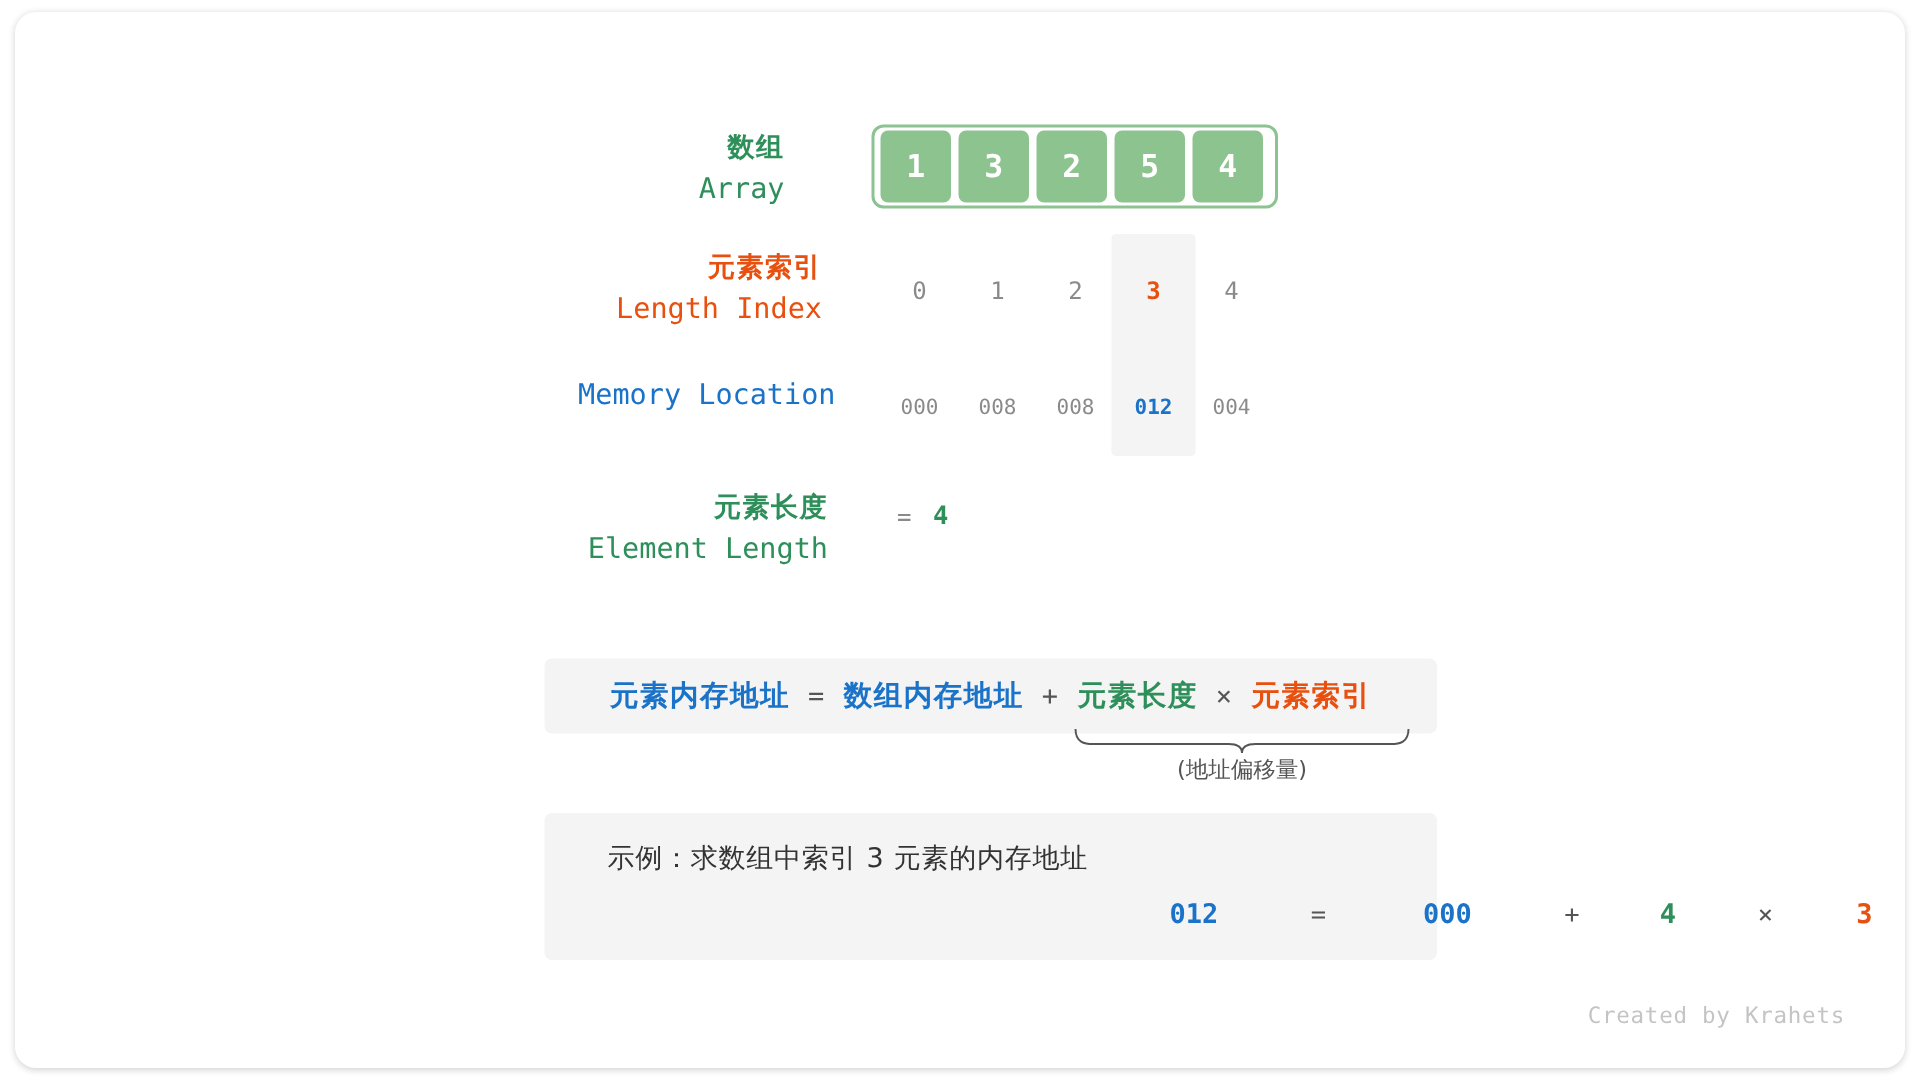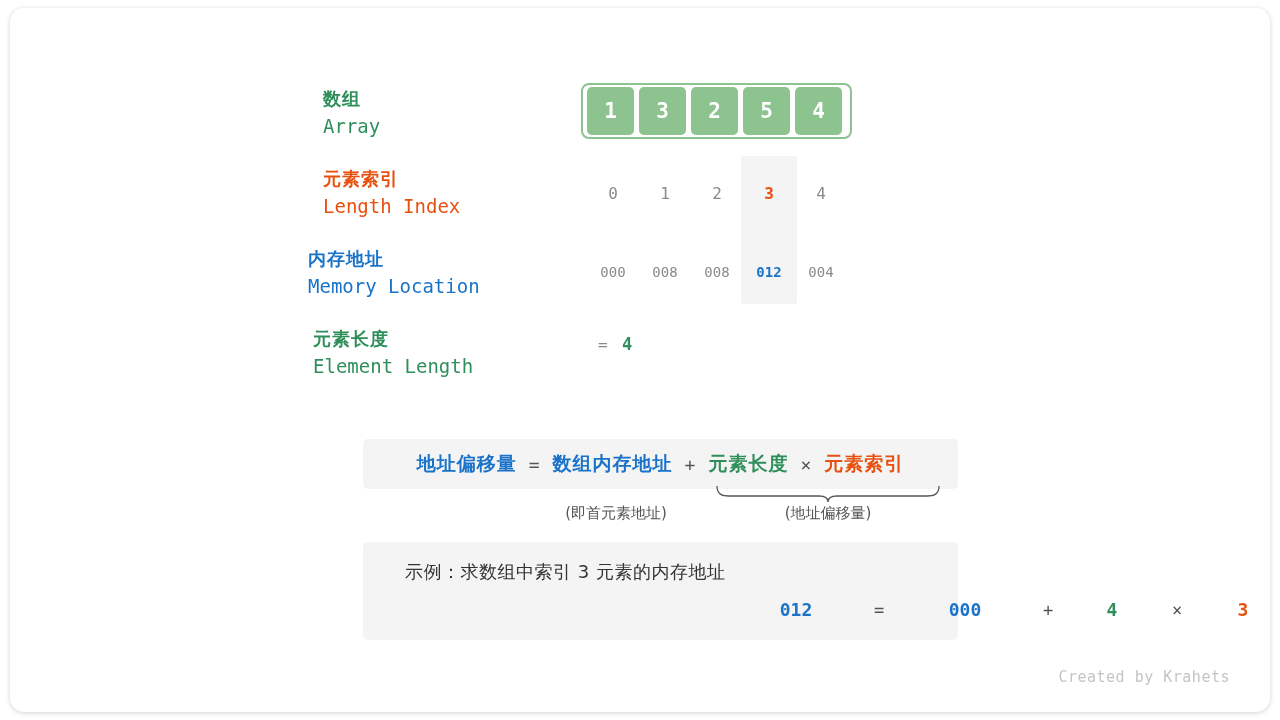--- a/index.html
+++ b/index.html
@@ -20,21 +20,21 @@
     width: 1260px;
     height: 704px;
     background: #ffffff;
     border-radius: 14px;
     box-shadow: 0 1px 5px rgba(0,0,0,0.18);
   }
 
   
   .label-block {
     position: absolute;
-    text-align: left;
+    text-align: right;
     line-height: 1.25;
   }
   .label-cn {
     font-weight: bold;
     font-size: 18px;
     letter-spacing: 1px;
   }
   .label-en {
     font-family: "DejaVu Sans Mono", "Liberation Mono", monospace;
     font-size: 19px;
@@ -212,21 +212,20 @@
     <div class="label-cn green">数组</div>
     <div class="label-en green">Array</div>
   </div>
 
   <div class="label-block" style="left:313px; top:160px; width:225px;">
     <div class="label-cn orange">元素索引</div>
     <div class="label-en orange">Length Index</div>
   </div>
 
   <div class="label-block" style="left:298px; top:240px; width:249px;">
-    <div class="label-cn blue">内存地址</div>
     <div class="label-en blue">Memory Location</div>
   </div>
 
   <div class="label-block" style="left:303px; top:320px; width:239px;">
     <div class="label-cn green">元素长度</div>
     <div class="label-en green">Element Length</div>
   </div>
 
   <div class="highlight-col"></div>
 
@@ -246,34 +245,33 @@
   <div class="num mem" style="left:575px;">000</div>
   <div class="num mem" style="left:627px;">008</div>
   <div class="num mem" style="left:679px;">008</div>
   <div class="num mem hl-mem" style="left:731px;">012</div>
   <div class="num mem" style="left:783px;">004</div>
 
   <div class="elen-eq">=</div>
   <div class="elen-val">4</div>
 
   <div class="formula-box">
-    <span class="blue">地址偏移量</span>
+    <span class="blue">元素内存地址</span>
     <span class="op">=</span>
     <span class="blue">数组内存地址</span>
     <span class="op">+</span>
     <span class="green">元素长度</span>
     <span class="op">×</span>
     <span class="orange">元素索引</span>
   </div>
 
   <svg class="brace" viewBox="0 0 226 16">
     <path d="M2,0 C2,9 8,10 14,10 L104,10 C110,10 113,12 113,16 C113,12 116,10 122,10 L212,10 C218,10 224,9 224,0" fill="none" stroke="#555555" stroke-width="1.3"></path>
   </svg>
 
-  <div class="caption c1">(即首元素地址)</div>
   <div class="caption c2">(地址偏移量)</div>
 
   <div class="example-box">
     <div class="example-title">示例：求数组中索引 3 元素的内存地址</div>
     <div class="ex-num blue" style="left:400px; width:66px;">012</div>
     <div class="ex-op" style="left:483px; width:66px;">=</div>
     <div class="ex-num blue" style="left:569px; width:66px;">000</div>
     <div class="ex-op" style="left:652px; width:66px;">+</div>
     <div class="ex-num green" style="left:716px; width:66px;">4</div>
     <div class="ex-op" style="left:781px; width:66px;">×</div>

